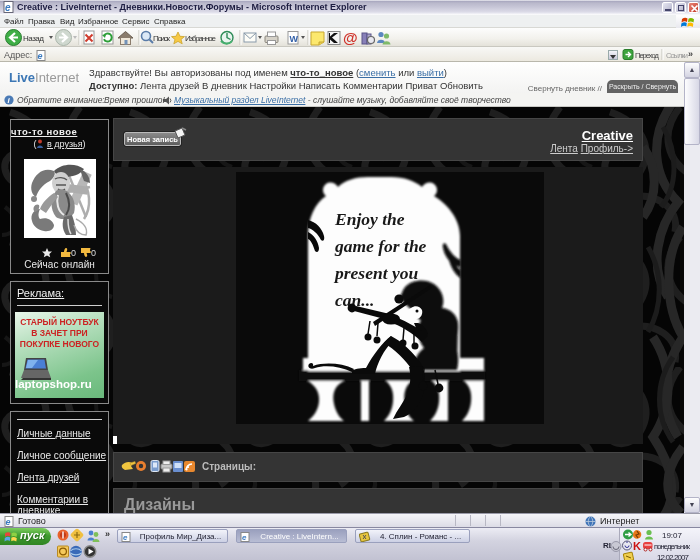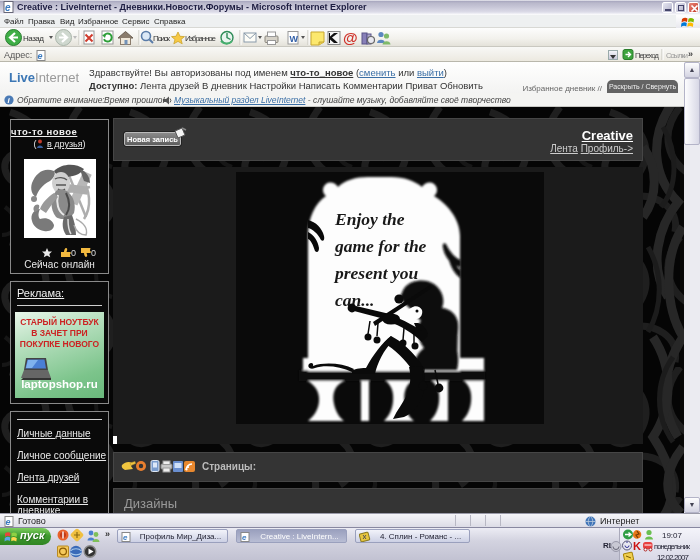--- a/index.html
+++ b/index.html
@@ -226,21 +226,21 @@
     <span style="position:absolute;left:688px;top:2px;font-weight:bold;color:#444;">»</span>
   </div>
 
   <div id="viewport" class="abs">
     <div id="liheader" class="abs">
       <div id="lilogo"><b>Live</b><span>Internet</span></div>
       <div id="hgreet">
         Здравствуйте! Вы авторизованы под именем <b><u>что-то_новое</u></b> (<span style="color:#3a6ea5;text-decoration:underline;">сменить</span> или <span style="color:#3a6ea5;text-decoration:underline;">выйти</span>)<br>
         <b>Доступно:</b> Лента друзей В дневник Настройки Написать Комментарии Приват Обновить
       </div>
-      <div id="hrand">Избранное дневник //</div>
+      <div id="hrand">Свернуть дневник //</div>
       <div id="htab">Раскрыть / Свернуть</div>
     </div>
     <div id="notice" class="abs">
       <svg width="10" height="10" style="position:absolute;left:4px;top:2px;">
           <circle cx="5" cy="5" r="4.6" fill="#4a7ab5"></circle>
           <text x="3.6" y="8" font-size="8" font-weight="bold" font-style="italic" fill="#fff">i</text>
         </svg>
       <svg width="9" height="9" style="position:absolute;left:163px;top:3px;">
           <polygon points="0,3 3,3 6,0.5 6,8.5 3,6 0,6" fill="#555"></polygon>
           <path d="M7,2.5 A3,3 0 0 1 7,6.5" stroke="#555" fill="none" stroke-width="1"></path>
@@ -334,21 +334,21 @@
         <div class="hr" style="top:23px;"></div>
         <div id="adbanner" style="position:absolute;left:4px;top:30px;width:89px;height:86px;background:linear-gradient(160deg,#e9f6ea 0%,#b8e0c0 30%,#7cc48b 75%,#6ab97c 100%);overflow:hidden;">
           <div style="position:absolute;left:0;top:5px;width:89px;text-align:center;font-size:8.5px;line-height:11px;font-weight:bold;color:#cc2222;">СТАРЫЙ НОУТБУК<br>В ЗАЧЕТ ПРИ<br>ПОКУПКЕ НОВОГО</div>
           <svg width="34" height="26" style="position:absolute;left:3px;top:44px;">
             <polygon points="8,2 28,2 30,14 6,14" fill="#444"></polygon>
             <polygon points="9.5,3.5 26.5,3.5 28,12.5 7.5,12.5" fill="#4a7fd4"></polygon>
             <polygon points="10,4 20,4 14,12 8,12" fill="#7fb2ee"></polygon>
             <polygon points="6,14 30,14 33,22 3,22" fill="#666"></polygon>
             <polygon points="5,22 33,22 33,24 3,24" fill="#333"></polygon>
           </svg>
-          <div style="position:absolute;left:0;top:66px;width:89px;text-align:center;font-size:11.5px;font-weight:bold;color:#fff;">laptopshop.ru</div>
+          <div style="position:absolute;left:0;top:66px;width:89px;text-align:left;font-size:11.5px;font-weight:bold;color:#fff;">laptopshop.ru</div>
         </div>
       </div>
       <div class="sbox" id="box-links">
         <div class="hr" style="top:7px;"></div>
         <div style="position:absolute;left:6px;top:16px;font-size:10px;color:#e8e8e8;">
           <div><u>Личные данные</u></div>
           <div style="margin-top:11px;"><u>Личное сообщение</u></div>
           <div style="margin-top:11px;"><u>Лента друзей</u></div>
           <div style="margin-top:11px;line-height:11px;width:80px;"><u>Комментарии в дневнике</u></div>
         </div>
@@ -462,21 +462,21 @@
           <rect x="42" y="9" width="7" height="4" fill="#eee" stroke="#999"></rect>
           <rect x="52" y="2" width="10" height="11" rx="1" fill="#6a8fd0"></rect>
           <rect x="53.5" y="4" width="7" height="5" fill="#cfe0f8"></rect>
           <rect x="63" y="2" width="11" height="11" rx="2" fill="#e8882f"></rect>
           <path d="M65,11 a6,6 0 0 1 6,-6 M65,11 a3,3 0 0 1 3,-3" stroke="#fff" stroke-width="1.4" fill="none"></path>
           <circle cx="65.6" cy="10.4" r="1" fill="#fff"></circle>
         </svg>
         <div style="position:absolute;left:88px;top:8px;font-size:10px;font-weight:bold;color:#bbb;">Страницы:</div>
       </div>
       <div class="band" id="band-diz">
-        <div style="position:absolute;left:10px;top:7px;font-size:13px;font-weight:normal;color:#999;">Дизайны</div>
+        <div style="position:absolute;left:10px;top:7px;font-size:16px;font-weight:bold;color:#999;">Дизайны</div>
       </div>
     </div>
     <div id="scrollbar">
       <div class="sbtn" style="top:0">▲</div>
       <div id="sthumb"></div>
       <div class="sbtn" style="top:435px">▼</div>
     </div>
   </div>
 
   <div id="statusbar" class="abs">

